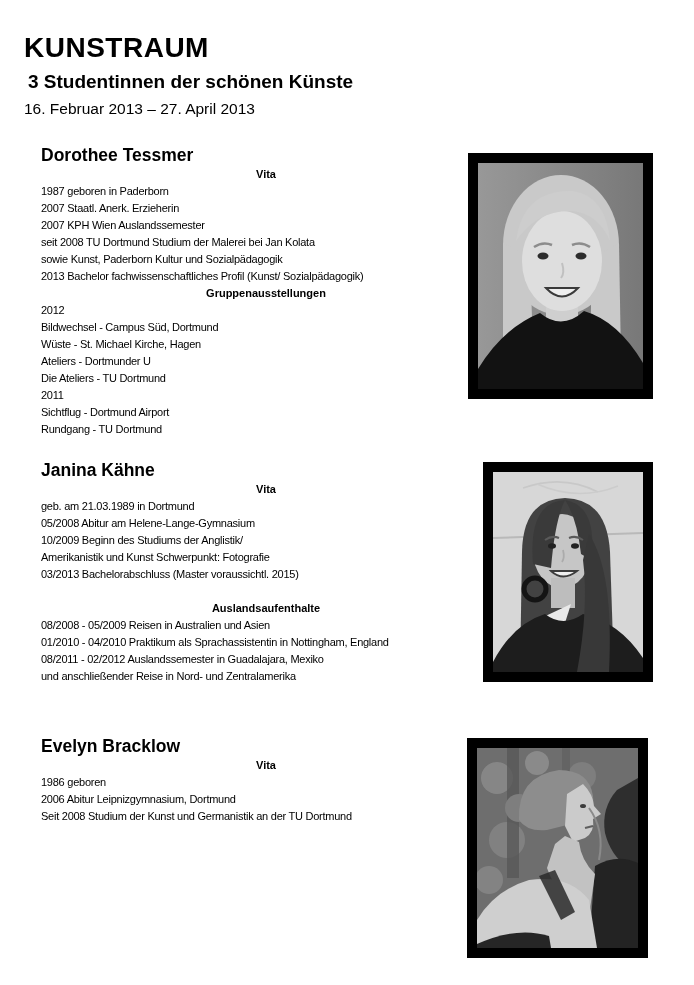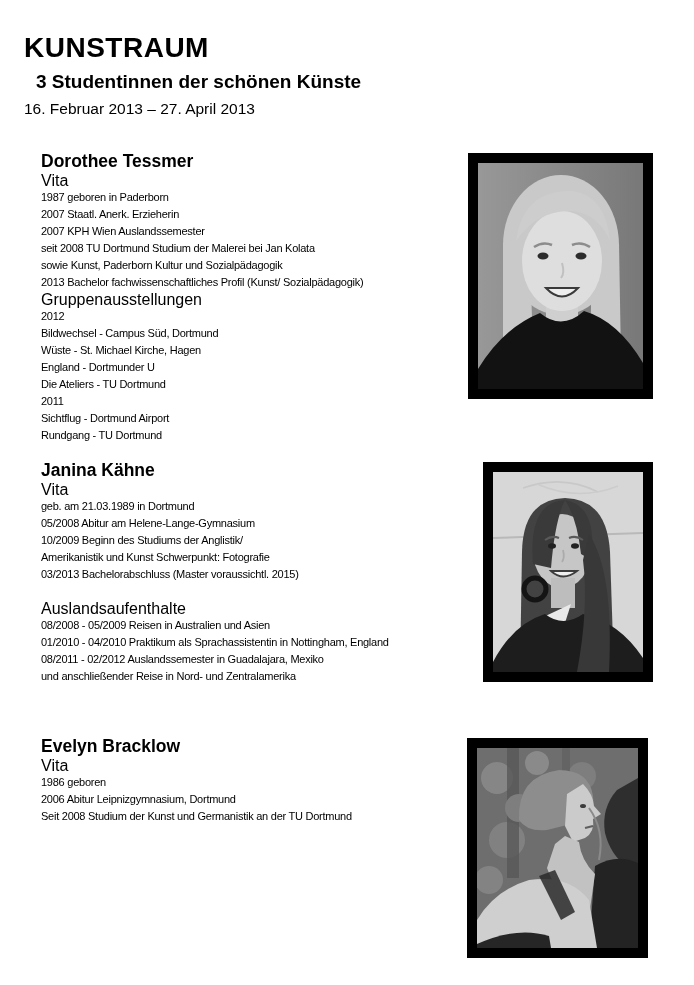--- a/index.html
+++ b/index.html
@@ -3,29 +3,29 @@
 <meta charset="utf-8">
 <style>
   html,body{margin:0;padding:0;background:#ffffff;}
   .page{
     position:relative;width:694px;height:985px;background:#ffffff;
     font-family:"Liberation Sans",sans-serif;color:#000;overflow:hidden;
   }
   
   .flyer-header{position:absolute;left:24px;top:33px;}
   .flyer-header h1{margin:0;font-size:28px;line-height:30px;font-weight:bold;letter-spacing:.5px;white-space:nowrap;}
-  .flyer-header h2{margin:8px 12px 0;font-size:19px;line-height:22px;font-weight:bold;white-space:nowrap;}
+  .flyer-header h2{margin:8px 4px 0;font-size:19px;line-height:22px;font-weight:bold;white-space:nowrap;}
   .flyer-header .date-range{margin-top:6px;font-size:15.5px;line-height:19px;white-space:nowrap;}
   
   .artist{position:absolute;left:41px;width:450px;}
   .artist-name{margin:0;font-size:17.5px;line-height:21px;font-weight:bold;white-space:nowrap;}
-  .bio-heading{font-size:16px;line-height:17px;font-weight:normal;white-space:nowrap;}
+  .bio-heading{font-size:11px;line-height:17px;font-weight:bold;white-space:nowrap;text-align:center;}
   .bio-line{font-size:11px;line-height:17px;letter-spacing:-0.25px;white-space:nowrap;}
   .gap-before{margin-top:17px;}
-  .artist-1{top:151px;}
+  .artist-1{top:145px;}
   .artist-2{top:460px;}
   .artist-3{top:736px;}
   
   .photo{position:absolute;margin:0;background:#000;padding:10px;box-sizing:border-box;}
   .photo svg{display:block;width:100%;height:100%;}
   .photo-1{left:468px;top:153px;width:185px;height:246px;}
   .photo-2{left:483px;top:462px;width:170px;height:220px;}
   .photo-3{left:467px;top:738px;width:181px;height:220px;}
 </style>
 </head>
@@ -45,21 +45,21 @@
     <div class="bio-line">1987 geboren in Paderborn</div>
     <div class="bio-line">2007 Staatl. Anerk. Erzieherin</div>
     <div class="bio-line">2007 KPH Wien Auslandssemester</div>
     <div class="bio-line">seit 2008 TU Dortmund Studium der Malerei bei Jan Kolata</div>
     <div class="bio-line">sowie Kunst, Paderborn Kultur und Sozialpädagogik</div>
     <div class="bio-line">2013 Bachelor fachwissenschaftliches Profil (Kunst/ Sozialpädagogik)</div>
     <div class="bio-heading">Gruppenausstellungen</div>
     <div class="bio-line">2012</div>
     <div class="bio-line">Bildwechsel - Campus Süd, Dortmund</div>
     <div class="bio-line">Wüste - St. Michael Kirche, Hagen</div>
-    <div class="bio-line">England - Dortmunder U</div>
+    <div class="bio-line">Ateliers - Dortmunder U</div>
     <div class="bio-line">Die Ateliers - TU Dortmund</div>
     <div class="bio-line">2011</div>
     <div class="bio-line">Sichtflug - Dortmund Airport</div>
     <div class="bio-line">Rundgang - TU Dortmund</div>
   </section>
 
   <section class="artist artist-2">
     <h3 class="artist-name">Janina Kähne</h3>
     <div class="bio-heading">Vita</div>
     <div class="bio-line">geb. am 21.03.1989 in Dortmund</div>

